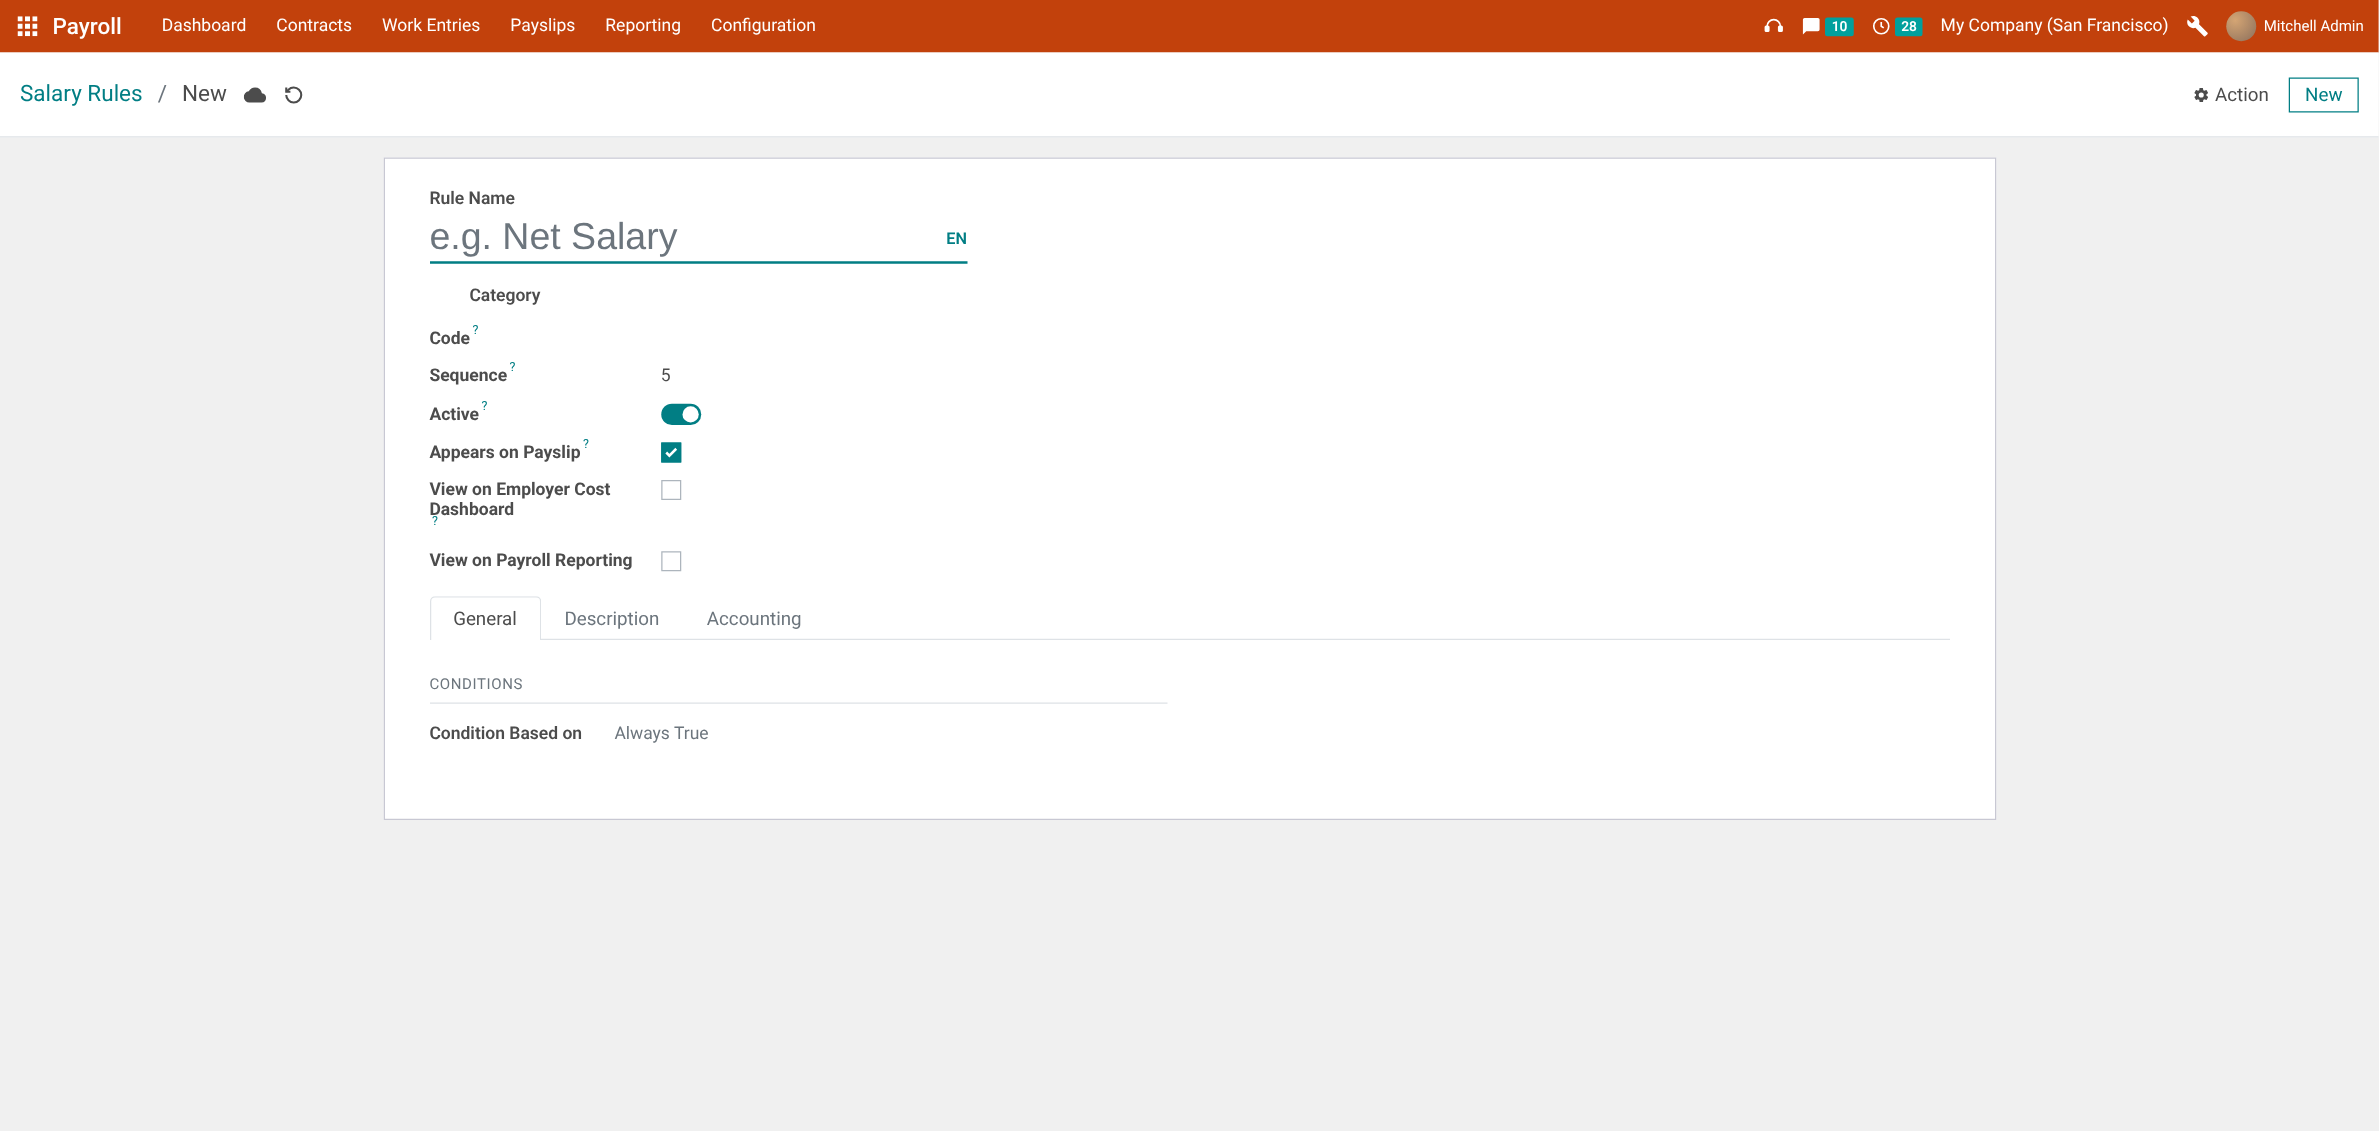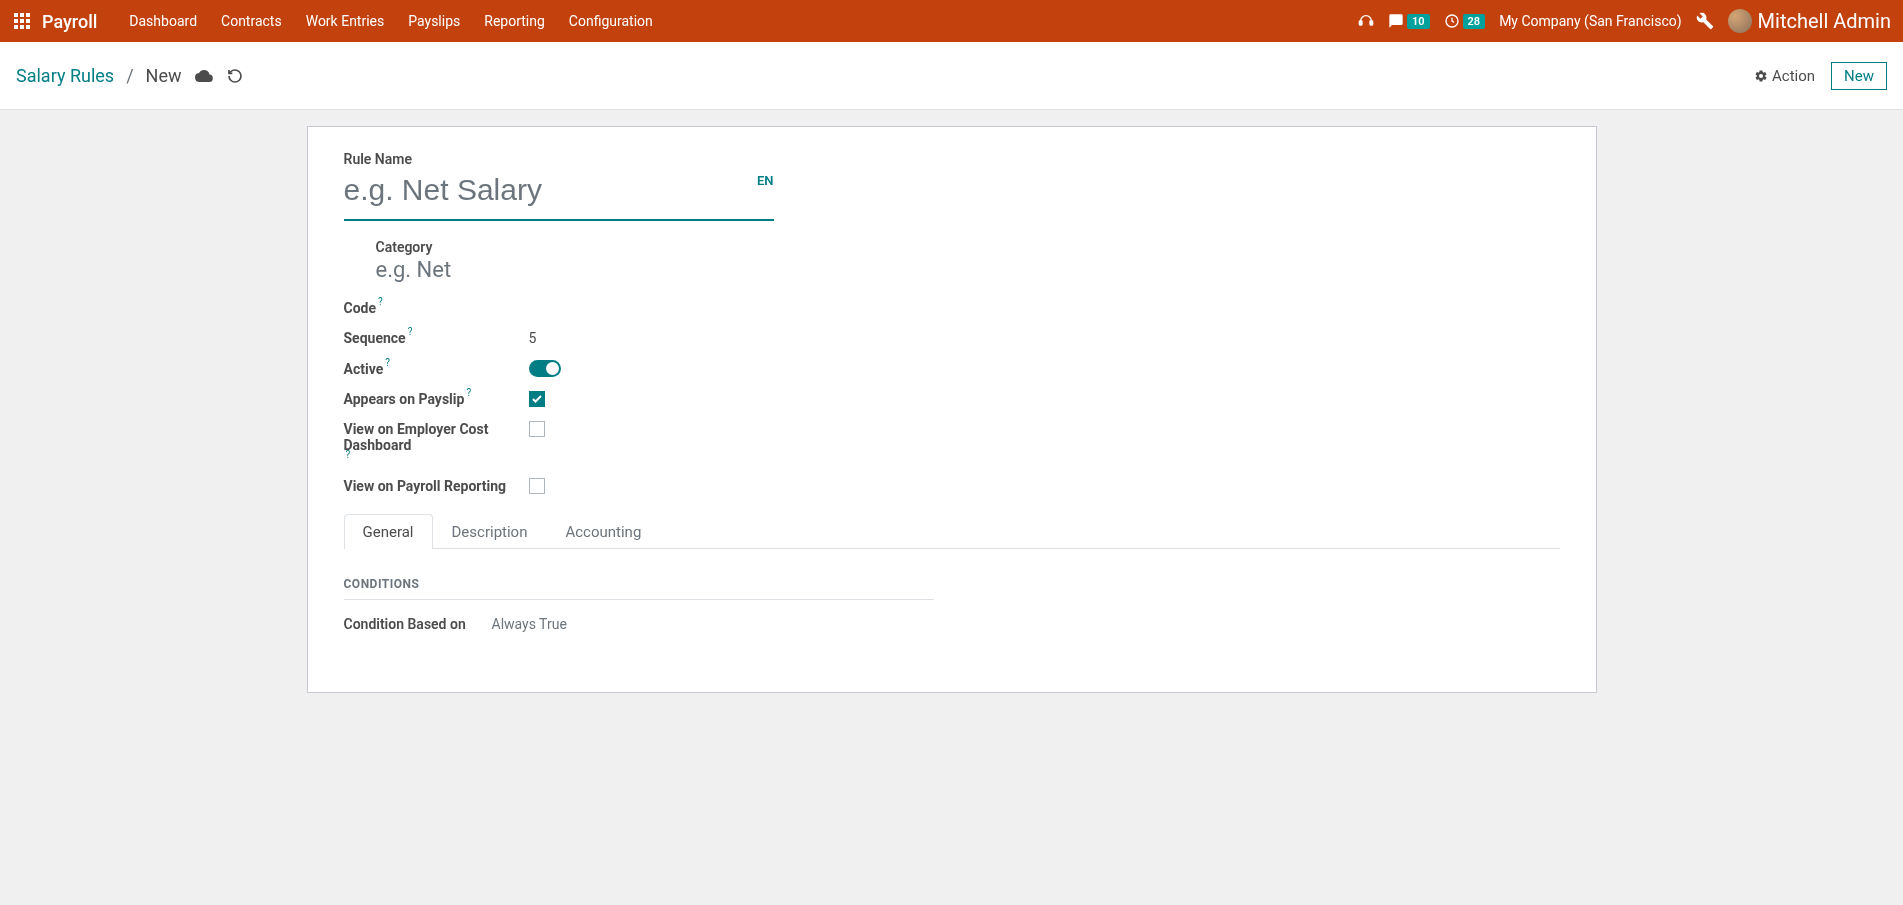--- a/index.html
+++ b/index.html
@@ -9,21 +9,21 @@
 .apps-icon { width: 28px; display:flex; align-items:center; justify-content:center; cursor:pointer;}
 .apps-icon svg { fill:#fff; }
 .app-name { font-size: 18px; font-weight: 500; margin-left: 6px; margin-right: 20px; }
 .nav-items { display:flex; }
 .nav-item { color: #fff; padding: 0 12px; font-size: 14px; cursor:pointer; line-height:42px;}
 .top-nav .right { margin-left:auto; display:flex; align-items:center; gap:14px;}
 .icon-btn { display:flex; align-items:center; cursor:pointer; color:#fff;}
 .badge { background:#00A09D; color:#fff; font-size:11px; padding:1px 5px; border-radius:2px; margin-left:3px; font-weight:600; }
 .company { color:#fff; font-size:14px; cursor:pointer;}
 .avatar { width:24px; height:24px; border-radius:50%; background: radial-gradient(circle at 30% 30%, #d4a574, #8b6f5c); display:inline-block;}
-.user-name { color:#fff; font-size:20px; }
+.user-name { color:#fff; font-size:12px; }
 .user-block { display:flex; align-items:center; gap:6px; cursor:pointer; padding-right:4px;}
 
 .control-bar { background:#fff; border-bottom:1px solid #dee2e6; height:68px; display:flex; align-items:center; padding:0 16px; justify-content:space-between;}
 .breadcrumb-area { display:flex; align-items:center; gap:10px; font-size:18px;}
 .breadcrumb-link { color:#017e84; cursor:pointer;}
 .breadcrumb-sep { color:#6c757d; margin:0 2px;}
 .breadcrumb-current { color:#4c4c4c;}
 .bc-icon { color:#555; cursor:pointer; display:flex; align-items:center; margin-left:4px;}
 .control-right { display:flex; align-items:center; gap:16px;}
 .action-btn { display:flex; align-items:center; gap:4px; cursor:pointer; color:#4c4c4c; font-size:15px;}
@@ -31,21 +31,21 @@
 
 .main-area { padding:16px 0; overflow:auto;}
 .form-sheet { background:#fff; border:1px solid #c8c8d3; max-width:1290px; margin:0 auto; padding:24px 36px 60px 36px;}
 .form-row { display:flex; align-items:center; margin-bottom:14px;}
 .label { font-weight:700; color:#4c4c4c; font-size:14px;}
 .label-col { width:185px; flex-shrink:0; display:flex; align-items:flex-start;}
 .help-q { color:#017e84; font-size:10px; margin-left:2px; position:relative; top:-4px;}
 
 .title-block { margin-bottom:18px;}
 .title-label { font-weight:600; font-size:14px; margin-bottom:6px; display:block;}
-.title-input-wrap { display:flex; max-width:430px; border-bottom:2px solid #017e84; padding-bottom:12px;}
+.title-input-wrap { display:flex; align-items:flex-end; max-width:430px; border-bottom:2px solid #017e84; padding-bottom:2px;}
 .title-input { border:none; outline:none; font-size:30px; color:#6c757d; width:100%; background:transparent;}
 .title-input::placeholder { color:#6c757d;}
 .lang-tag { font-weight:600; color:#017e84; font-size:13px; margin-left:8px; margin-bottom:8px; cursor:pointer;}
 
 .cat-block { margin-bottom:18px;margin-left:32px;}
 .cat-label { font-weight:600; font-size:14px; margin-bottom:2px; display:block;}
 .cat-value { font-size:22px; color:#6c757d;}
 
 .field-value { font-size:14px; color:#4c4c4c;}
 
@@ -53,21 +53,21 @@
 .toggle .knob { width:13px; height:13px; background:#fff; border-radius:50%; position:absolute; top:2px; right:2px;}
 .checkbox { width:16px; height:16px; border:1px solid #adb5bd; cursor:pointer; display:flex; align-items:center; justify-content:center;}
 .checkbox.checked { background:#017e84; border-color:#017e84;}
 .checkbox.checked svg { display:block;}
 .checkbox svg { display:none; width:12px; height:12px;}
 
 .tabs { display:flex; border-bottom:1px solid #dee2e6; margin-top:20px;}
 .tab { padding:8px 18px; font-size:15px; color:#6c757d; cursor:pointer; border:1px solid transparent; border-bottom:none; margin-bottom:-1px;}
 .tab.active { color:#4c4c4c; border-color:#dee2e6; background:#fff; border-radius:4px 4px 0 0;}
 
-.section-title { font-size:12px; font-weight:700; color:#6c757d; letter-spacing:0.5px; margin-top:28px; margin-bottom:4px; padding-bottom:4px; max-width:590px;}
+.section-title { font-size:12px; font-weight:400; color:#6c757d; letter-spacing:0.5px; margin-top:28px; margin-bottom:4px; padding-bottom:4px; max-width:590px;}
 .section-hr { border:none; border-top:1px solid #dee2e6; max-width:590px; margin-bottom:16px;}
 .cond-row { display:flex; align-items:center;}
 .cond-label { font-weight:600; font-size:14px; width:148px;}
 .cond-value { font-size:14px; color:#6c757d;}
 </style>
 </head>
 <body>
 
 <div class="top-nav">
   <div class="left">
@@ -162,21 +162,20 @@
     <div class="title-block">
       <span class="title-label">Rule Name</span>
       <div class="title-input-wrap">
         <input class="title-input" placeholder="e.g. Net Salary" style="">
         <span class="lang-tag">EN</span>
       </div>
     </div>
 
     <div class="cat-block">
       <span class="cat-label">Category</span>
-      <div class="cat-value">e.g. Net</div>
     </div>
 
     <div class="form-row">
       <div class="label-col">
           <span class="label">Code</span>
           <span class="help-q">?</span>
         </div>
       <div class="field-value"></div>
     </div>
 

